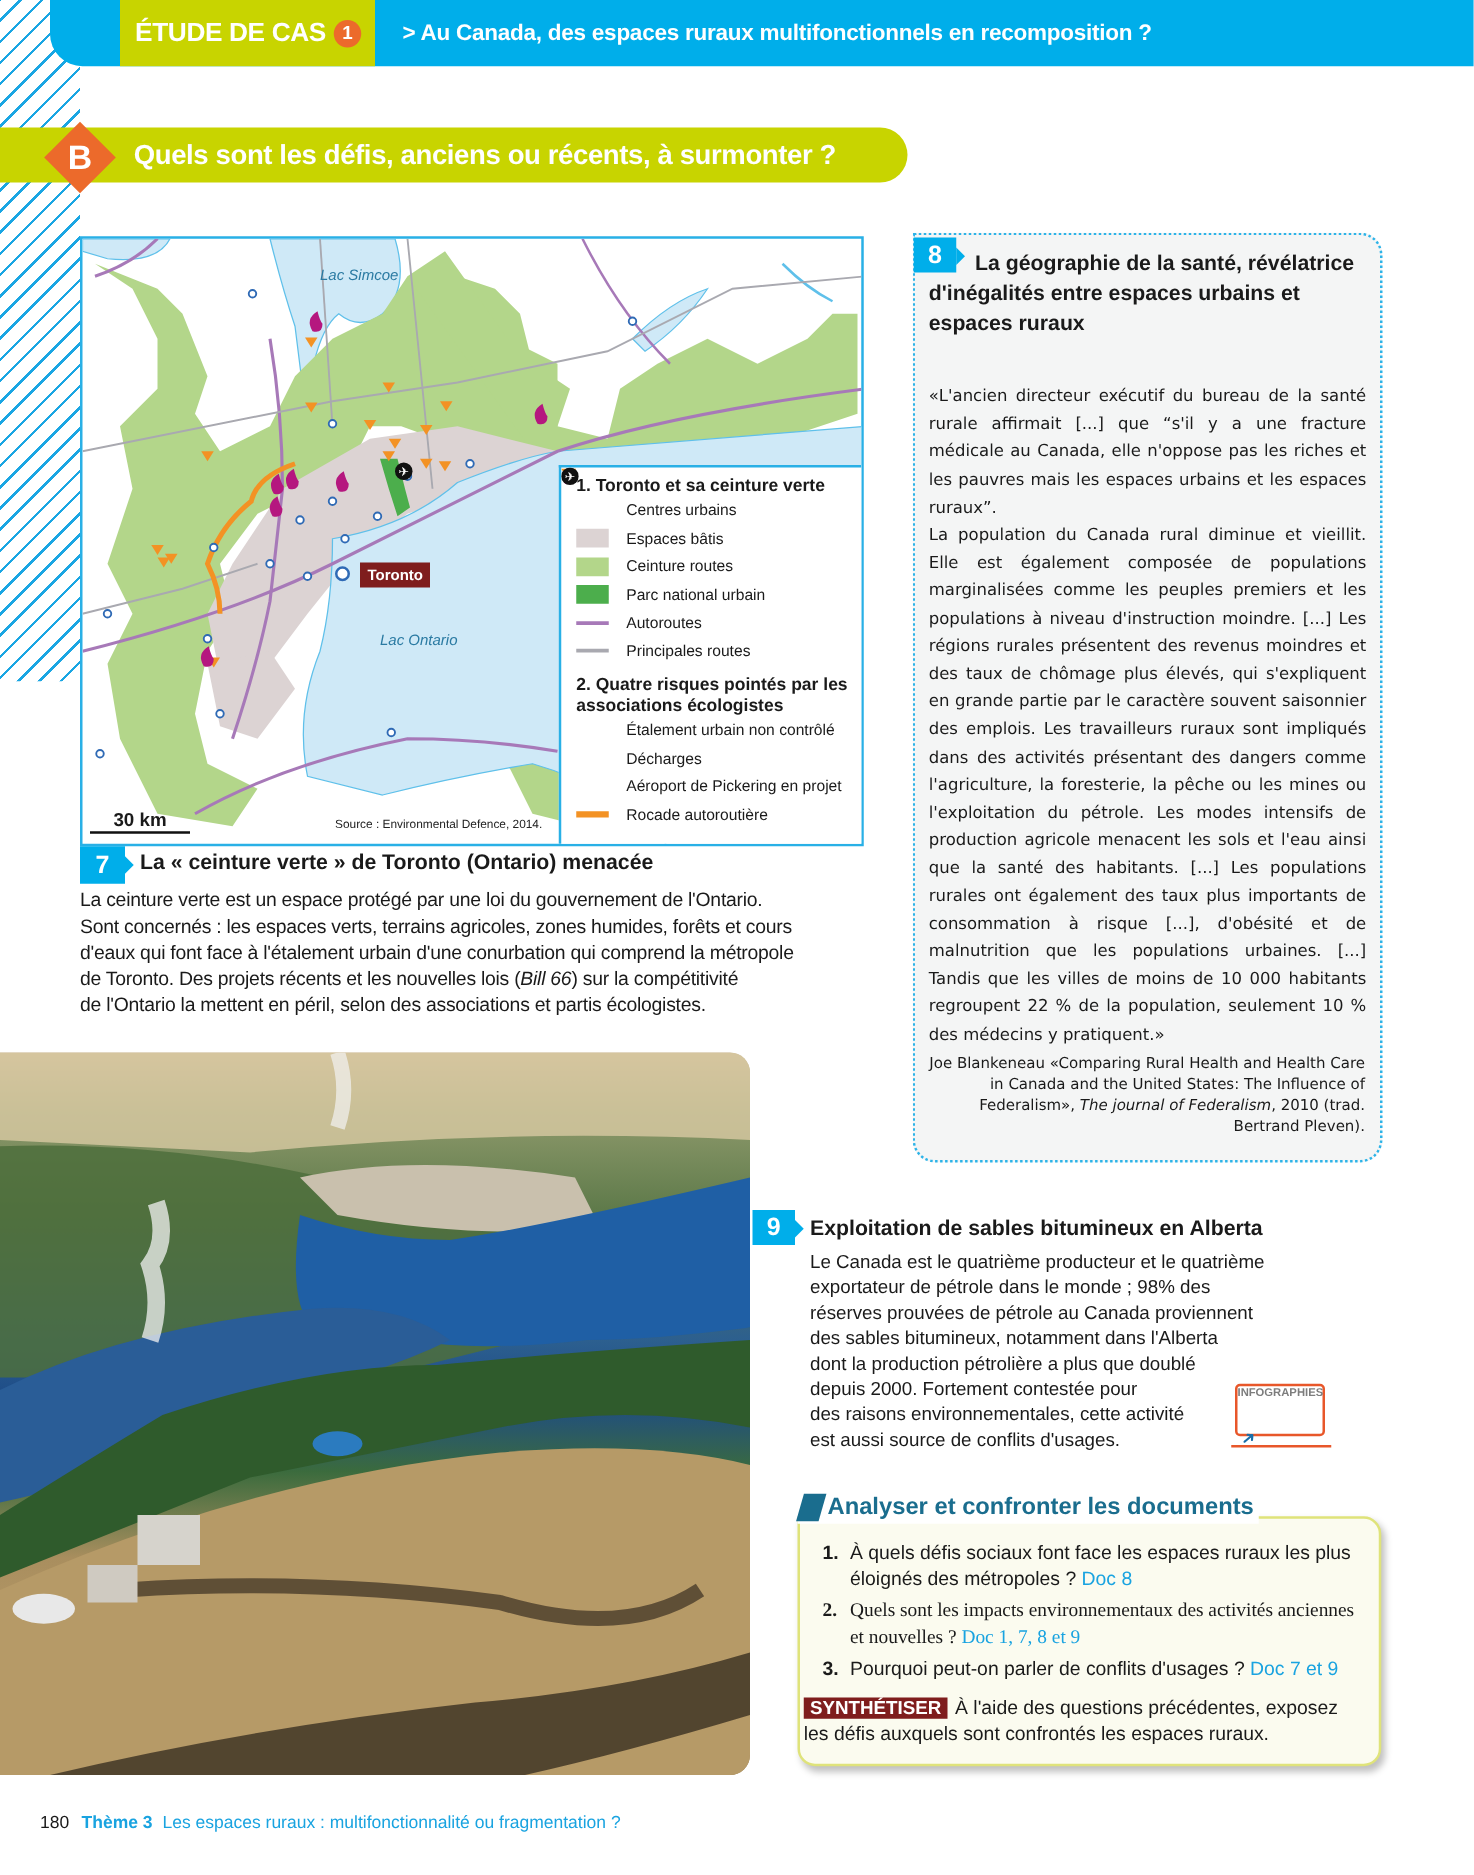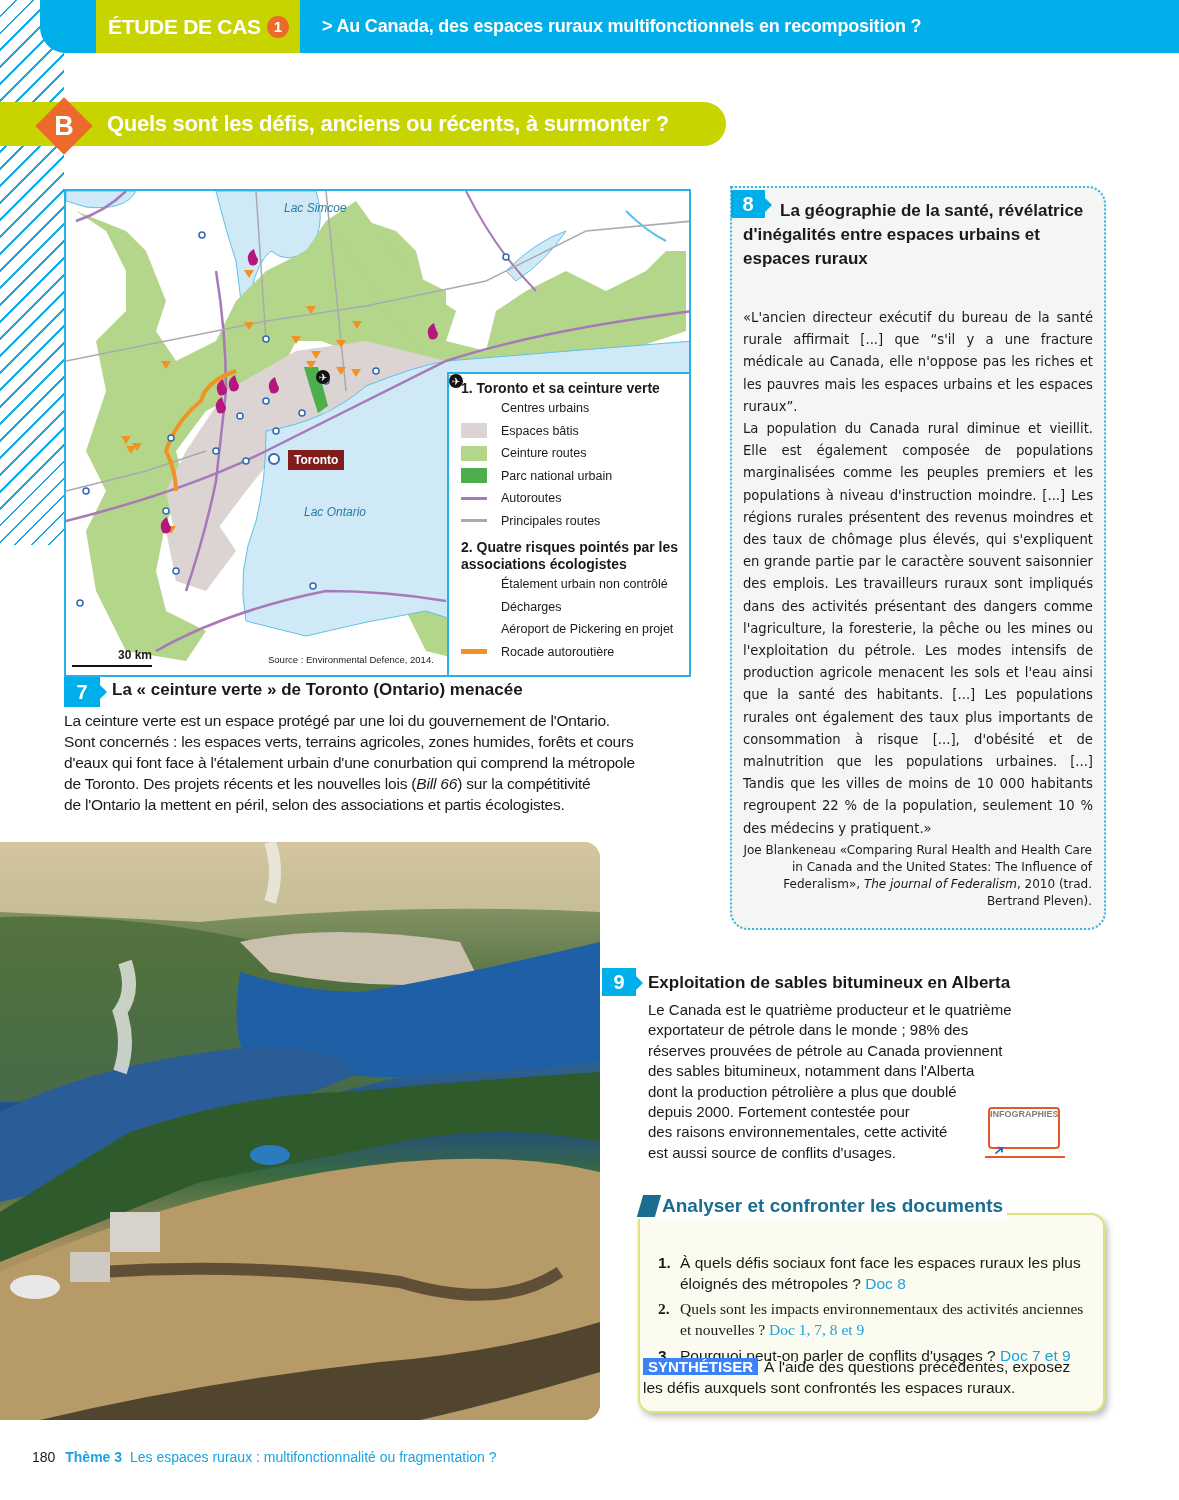--- a/index.html
+++ b/index.html
@@ -65,21 +65,21 @@
       position: absolute; left: 381px; top: 181px; width: 244px; height: 305px;
       background: #ffffff; border-left: 2px solid #29b0e6; border-top: 2px solid #29b0e6;
       padding: 6px 0 0 12px;
     }
     .legend-heading { font-weight: bold; font-size: 14px; line-height: 17px; color: #1a1a1a; }
     .legend-row { display: flex; align-items: center; height: 22.5px; font-size: 12.5px; }
     .legend-sym { width: 26px; margin-right: 14px; display: flex; justify-content: center; align-items: center; }
     .sw { width: 26px; height: 15px; }
     .ln { width: 26px; height: 3px; }
     .scale {
-      position: absolute; left: 6px; top: 457px; width: 80px; text-align: right; font-size: 12px; font-weight: bold;
+      position: absolute; left: 6px; top: 457px; width: 80px; text-align: center; font-size: 15px; font-weight: bold;
     }
     .scale-bar { position: absolute; left: 6px; top: 474px; width: 80px; height: 2px; background: #111; }
     .map-source { position: absolute; left: 202px; top: 463px; font-size: 9.5px; color: #222; }
 
     
     .doc-num {
       position: absolute; background: #00aeea; color: #fff; font-weight: bold; font-size: 20px;
       text-align: center; line-height: 30px; height: 30px; width: 36px;
     }
     .doc-num::after {
@@ -121,26 +121,26 @@
     .analyse-box {
       position: absolute; left: 638px; top: 1213px; width: 467px; height: 200px;
       background: #fbfbef; border: 2px solid #dfe37a; border-radius: 0 14px 14px 14px;
       box-shadow: 3px 4px 6px rgba(0,0,0,0.25);
     }
     .analyse-head {
       position: absolute; left: 638px; top: 1193px; height: 26px; background: #ffffff; padding-right: 4px;
       display: flex; align-items: center; font-weight: bold; font-size: 19px; color: #1a6d8e;
     }
     .analyse-flag { width: 18px; height: 22px; background: #1a6d8e; transform: skewX(-16deg); margin: 0 4px 0 2px; }
-    .q { position: absolute; left: 658px; width: 430px; font-size: 15.5px; line-height: 21px; margin-top: 20px; }
+    .q { position: absolute; left: 658px; width: 430px; font-size: 15.5px; line-height: 21px; }
     .q-num { font-weight: bold; display: inline-block; width: 22px; }
     .q-body { display: inline-block; width: 408px; vertical-align: top; }
     .doc-ref { color: #19a3e0; }
     .synth { position: absolute; left: 643px; top: 1356px; width: 450px; font-size: 15.5px; line-height: 21px; }
-    .synth-badge { background: #3b82f6; color: #fff; font-weight: bold; padding: 0 5px; margin-right: 6px; font-size: 15px; }
+    .synth-badge { background: #7f1d1d; color: #fff; font-weight: bold; padding: 0 5px; margin-right: 6px; font-size: 15px; }
 
     
     .footer { position: absolute; left: 32px; top: 1449px; font-size: 14px; }
     .footer-num { color: #1a1a1a; margin-right: 6px; }
     .footer-theme { color: #19a3e0; font-weight: bold; margin-right: 4px; }
     .footer-title { color: #19a3e0; }
   </style>
 </head>
 <body>
 
@@ -238,21 +238,21 @@
       <path d="M152 222 q-6 -10 4 -16 q2 8 4 10 q0 8 -8 6z"></path>
       <path d="M205 202 q-6 -10 4 -16 q2 8 4 10 q0 8 -8 6z"></path>
       <path d="M364 148 q-6 -10 4 -16 q2 8 4 10 q0 8 -8 6z"></path>
       <path d="M97 342 q-6 -10 4 -16 q2 8 4 10 q0 8 -8 6z"></path>
     </g>
 
     <circle cx="257" cy="186" r="7" fill="#111"></circle>
     <text x="257" y="190" font-size="10" fill="#fff" text-anchor="middle" font-family="DejaVu Sans, sans-serif">✈</text>
   </svg>
 
-  <div class="lake-label" style="left:190px; top:10px;margin-left:28px;">Lac Simcoe</div>
+  <div class="lake-label" style="left:190px; top:22px;">Lac Simcoe</div>
   <div class="lake-label" style="left:238px; top:314px;">Lac Ontario</div>
   <div class="toronto-label">Toronto</div>
 
   <div class="scale">30 km</div>
   <div class="scale-bar"></div>
   <div class="map-source">Source : Environmental Defence, 2014.</div>
 
   <div class="legend">
     <div class="legend-heading">1. Toronto et sa ceinture verte</div>
     <div class="legend-row">

